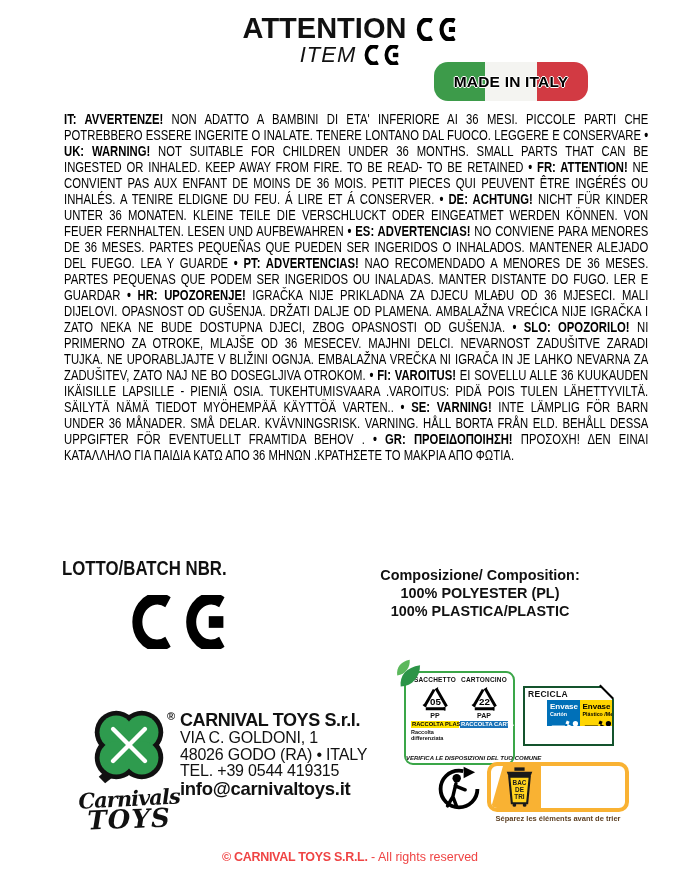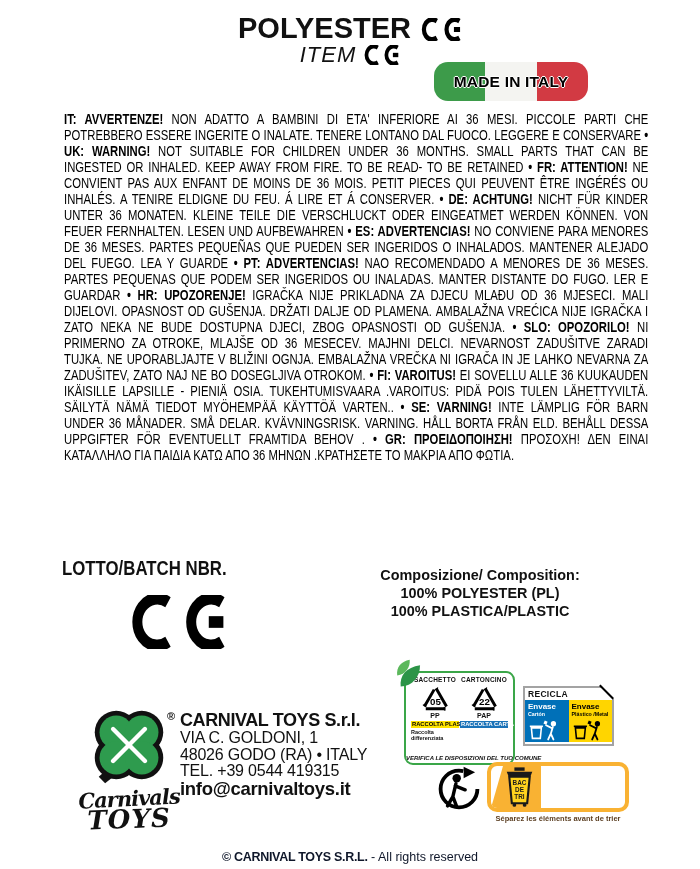--- a/index.html
+++ b/index.html
@@ -53,24 +53,24 @@
   .rb-mat { font-size:7px; font-weight:700; margin-top:-2px; }
   .rb-tag { display:block; font-size:5.8px; font-weight:700; line-height:1.25; margin-top:2px; padding:0 1px; white-space:nowrap; }
   .rb-tag.plastic { background:var(--tag_yellow); color:#000; }
   .rb-tag.carta   { background:var(--tag_blue); color:#fff; }
   .rb-sub { font-size:5.5px; font-weight:700; text-align:left; margin-top:1px; }
   .rb-verify { position:absolute; left:0; bottom:2px; width:100%; text-align:center;
                font-size:6px; font-style:italic; font-weight:700; white-space:nowrap; }
 
   
   .recicla { position:absolute; left:523px; top:686px; width:91px; height:60px;
-             background:#fff; border:2px solid #a3a3a3; }
+             background:#fff; border:2px solid #14532d; }
   .recicla-title { height:12px; line-height:12px; font-size:8.5px; font-weight:800;
                    letter-spacing:0.3px; padding-left:3px; }
-  .recicla-panels { display:flex; height:42px; }
+  .recicla-panels { display:flex; height:26px;margin-left:22px; }
   .panel { flex:1; padding:2px 3px 0; overflow:hidden; }
   .panel.carton   { background:var(--recicla_blue); color:#fff; }
   .panel.plastico { background:var(--recicla_yellow); color:#000; }
   .panel-title { font-size:8px; font-weight:800; line-height:9px; }
   .panel-sub { font-size:5.3px; font-weight:700; line-height:6px; white-space:nowrap; }
   .tidyman { width:33px; height:21px; display:block; margin-top:3px; }
   .recicla-fold { position:absolute; top:-2px; right:-2px; width:0; height:0;
                   border-top:13px solid #fff; border-left:13px solid transparent; }
   .fold-line { position:absolute; top:3px; right:-4px; width:19px; height:2px;
                background:#000; transform:rotate(45deg); }
@@ -103,30 +103,30 @@
   .sac-bin-area { width:50px; background:var(--triman_yellow);
                   clip-path:polygon(24% 0, 100% 0, 100% 100%, 0 100%);
                   display:flex; align-items:center; justify-content:center; }
   .bac { width:29px; height:40px; margin-left:6px; }
   .bac-text { font:800 7.5px "Liberation Sans", sans-serif; }
   .sac-caption { position:absolute; left:483px; top:814px; width:150px; text-align:center;
                  font-size:7.5px; font-weight:700; color:#5d4125; }
 
   
   .copyright { position:absolute; left:0; top:850px; width:700px; text-align:center;
-               font-size:12.5px; color:#0f172a; }
+               font-size:12.5px; color:#ef4444; }
   .copyright b { font-weight:800; letter-spacing:-0.3px; }
 </style>
 </head>
 <body>
 
 <div class="page">
 
   <div class="hdr-line1">
-    <span>POLYESTER</span><svg class="ce-a" viewBox="0 0 130 60" preserveAspectRatio="none">
+    <span>ATTENTION</span><svg class="ce-a" viewBox="0 0 130 60" preserveAspectRatio="none">
         <path d="M52 8 A26 26 0 1 0 52 52" fill="none" stroke="#000" stroke-width="13"></path>
         <path d="M122 8 A26 26 0 1 0 122 52" fill="none" stroke="#000" stroke-width="13"></path>
         <line x1="105" y1="30" x2="124" y2="30" stroke="#000" stroke-width="13"></line>
       </svg>
   </div>
   <div class="hdr-line2">
     <span>ITEM</span><svg class="ce-i" viewBox="0 0 130 60" preserveAspectRatio="none">
         <path d="M52 8 A26 26 0 1 0 52 52" fill="none" stroke="#000" stroke-width="13"></path>
         <path d="M122 8 A26 26 0 1 0 122 52" fill="none" stroke="#000" stroke-width="13"></path>
         <line x1="105" y1="30" x2="124" y2="30" stroke="#000" stroke-width="13"></line>

